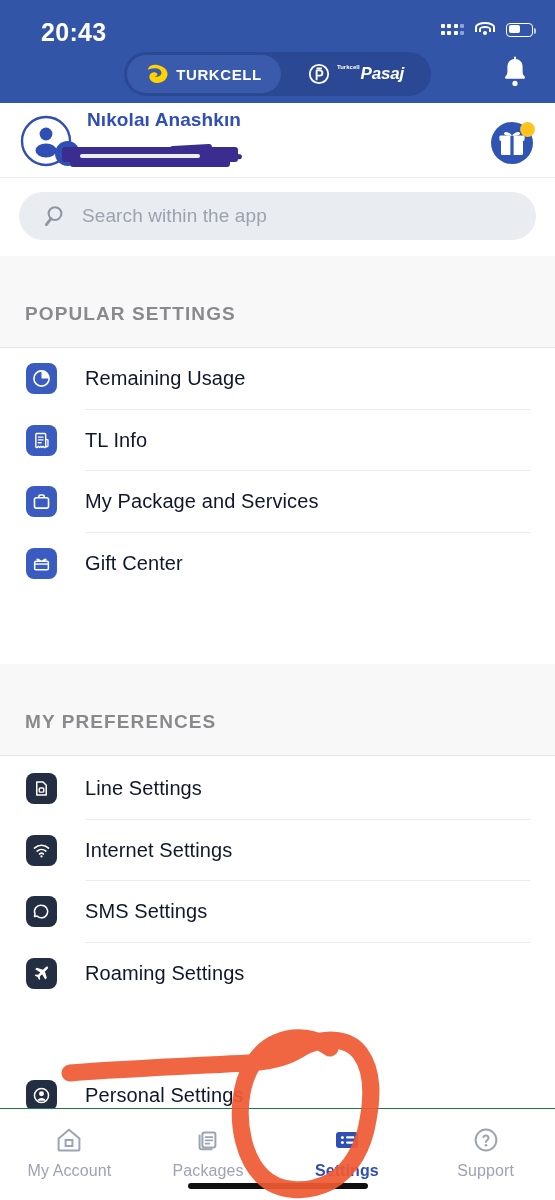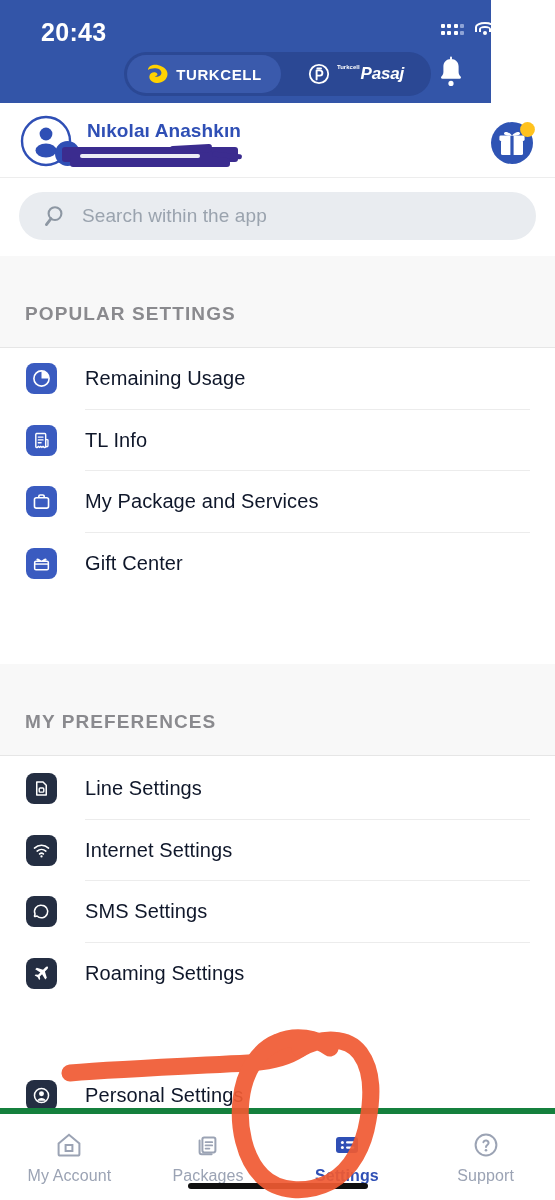--- a/index.html
+++ b/index.html
@@ -8,21 +8,21 @@
     font-family:"Liberation Sans", sans-serif;
     background:#ffffff;
     position:relative;
     overflow:hidden;
     -webkit-font-smoothing:antialiased;
   }
   .phone { width:555px; height:1200px; position:relative; background:#fff; }
 
   
   .topbar {
-    position:absolute; top:0; left:0; width:491px; height:103px;
+    position:absolute; top:0; left:0; width:555px; height:103px;
     background:#3355A8;
   }
   .statusrow {
     position:absolute; top:10px; left:0; width:555px; height:40px;
   }
   .clock {
     position:absolute; left:41px; top:8px;
     color:#fff; font-size:25px; font-weight:600; letter-spacing:.3px;
   }
   .status-icons {
@@ -69,21 +69,21 @@
 
   
   .profile {
     position:absolute; top:103px; left:0; width:555px; height:75px;
     background:#fff; border-bottom:1px solid #EDEDED;
   }
   .avatar { position:absolute; left:19px; top:12px; width:54px; height:52px; }
   .plusbadge { position:absolute; left:55px; top:38px; width:25px; height:25px;
                background:#2F4FB5; border-radius:50%; color:#fff; font-size:18px;
                line-height:24px; text-align:center; font-weight:400; }
-  .uname { position:absolute; left:87px; top:17px; font-size:19px; font-weight:700;
+  .uname { position:absolute; left:87px; top:6px; font-size:19px; font-weight:700;
            color:#2F4FB5; letter-spacing:.1px; }
   .redact { position:absolute; left:62px; top:42px; width:176px; height:24px; }
   .redact i { position:absolute; background:#3B2C8F; border-radius:3px; display:block; }
   .gift { position:absolute; right:18px; top:15px; width:48px; height:48px; }
 
   
   .searchwrap { position:absolute; top:178px; left:0; width:543px; height:78px; background:#fff; }
   .searchbar {
     position:absolute; top:14px; left:19px; width:517px; height:48px;
     background:#E9ECF0; border-radius:24px; display:flex; align-items:center;
@@ -120,21 +120,21 @@
   .rowlabel { margin-left:28px; font-size:20px; color:#0f172a; letter-spacing:.1px; }
 
   
   .clipwrap { position:absolute; left:0; top:1065px; width:555px; height:44px;
               overflow:hidden; background:#fff; }
   .clipwrap .row { height:61.5px; }
 
   
   .bottomnav {
     position:absolute; bottom:0; left:0; width:555px; height:92px;
-    background:#fff; border-top:6px solid #15803d; display:flex;
+    background:#fff; border-top:1px solid #15803d; display:flex;
   }
   .navitem { flex:1; display:flex; flex-direction:column; align-items:center;
              justify-content:flex-start; padding-top:14px; }
   .navicon { height:34px; display:flex; align-items:center; justify-content:center; }
   .navlabel { margin-top:5px; font-size:16px; color:#9BA3B4; letter-spacing:.1px; }
   .navitem.active .navlabel { color:#2F4FB5; font-weight:700; }
   .homebar { position:absolute; bottom:11px; left:50%; transform:translateX(-50%);
              width:180px; height:6px; background:#101010; border-radius:3px; }
 
   

